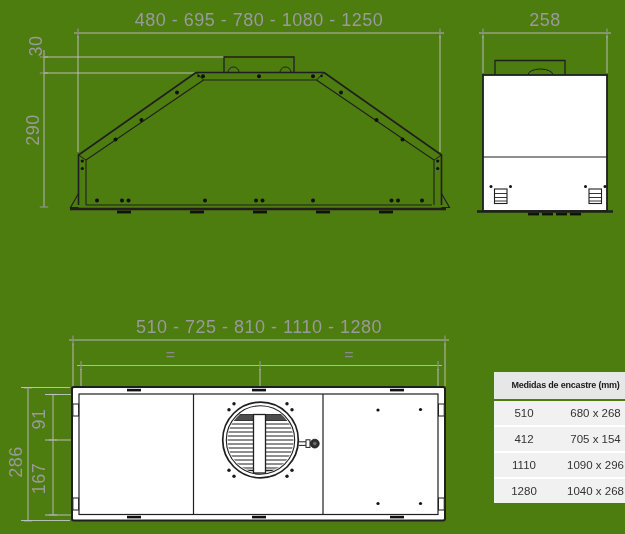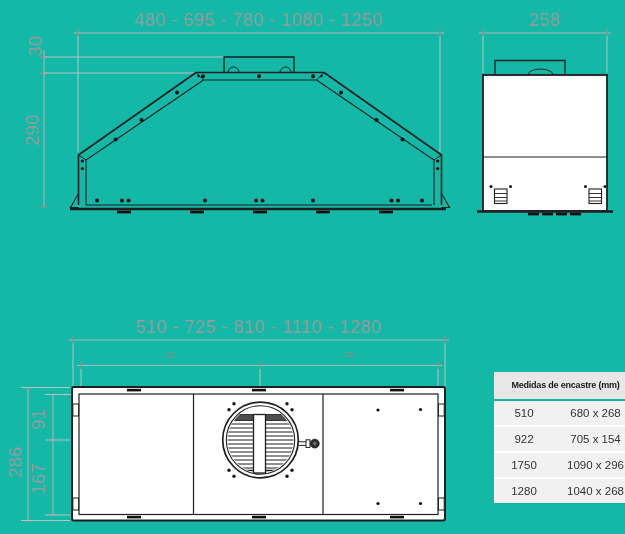--- a/index.html
+++ b/index.html
@@ -1,17 +1,17 @@
 <!DOCTYPE html>
 <html><head>
 <meta charset="utf-8">
 <style>
   html,body { margin:0; padding:0; background:#fff; }
   .canvas {
-    position:relative; width:625px; height:534px; background:#14b8a6;
+    position:relative; width:625px; height:534px; background:#4d7c0f;
     font-family:"Liberation Sans", sans-serif; overflow:hidden;
   }
   .canvas svg { position:absolute; left:0; top:0; }
   
   .dimtxt  { font:18px "Liberation Sans", sans-serif; fill:#9a9a9a; letter-spacing:0.5px; }
   .eqtxt   { font:16px "Liberation Sans", sans-serif; fill:#8a8a8a; }
   .dimline { stroke:#b5b5b5; stroke-width:1; fill:none; }
   .tick    { stroke:#8f8f8f; stroke-width:1.3; }
   .ext     { stroke:#c6c6c6; stroke-width:0.9; fill:none; }
   .ln      { stroke:#1f1f1f; fill:none; }
@@ -276,25 +276,25 @@
 </svg>
 
   <div class="spec-table">
     <div class="spec-header">Medidas de encastre (mm)</div>
     <div class="spec-body">
       <div class="spec-row">
         <span class="c1">510</span>
         <span class="c2">680 x 268</span>
       </div>
       <div class="spec-row">
-        <span class="c1">922</span>
+        <span class="c1">412</span>
         <span class="c2">705 x 154</span>
       </div>
       <div class="spec-row">
-        <span class="c1">1750</span>
+        <span class="c1">1110</span>
         <span class="c2">1090 x 296</span>
       </div>
       <div class="spec-row">
         <span class="c1">1280</span>
         <span class="c2">1040 x 268</span>
       </div>
     </div>
   </div>
 </div>
 

